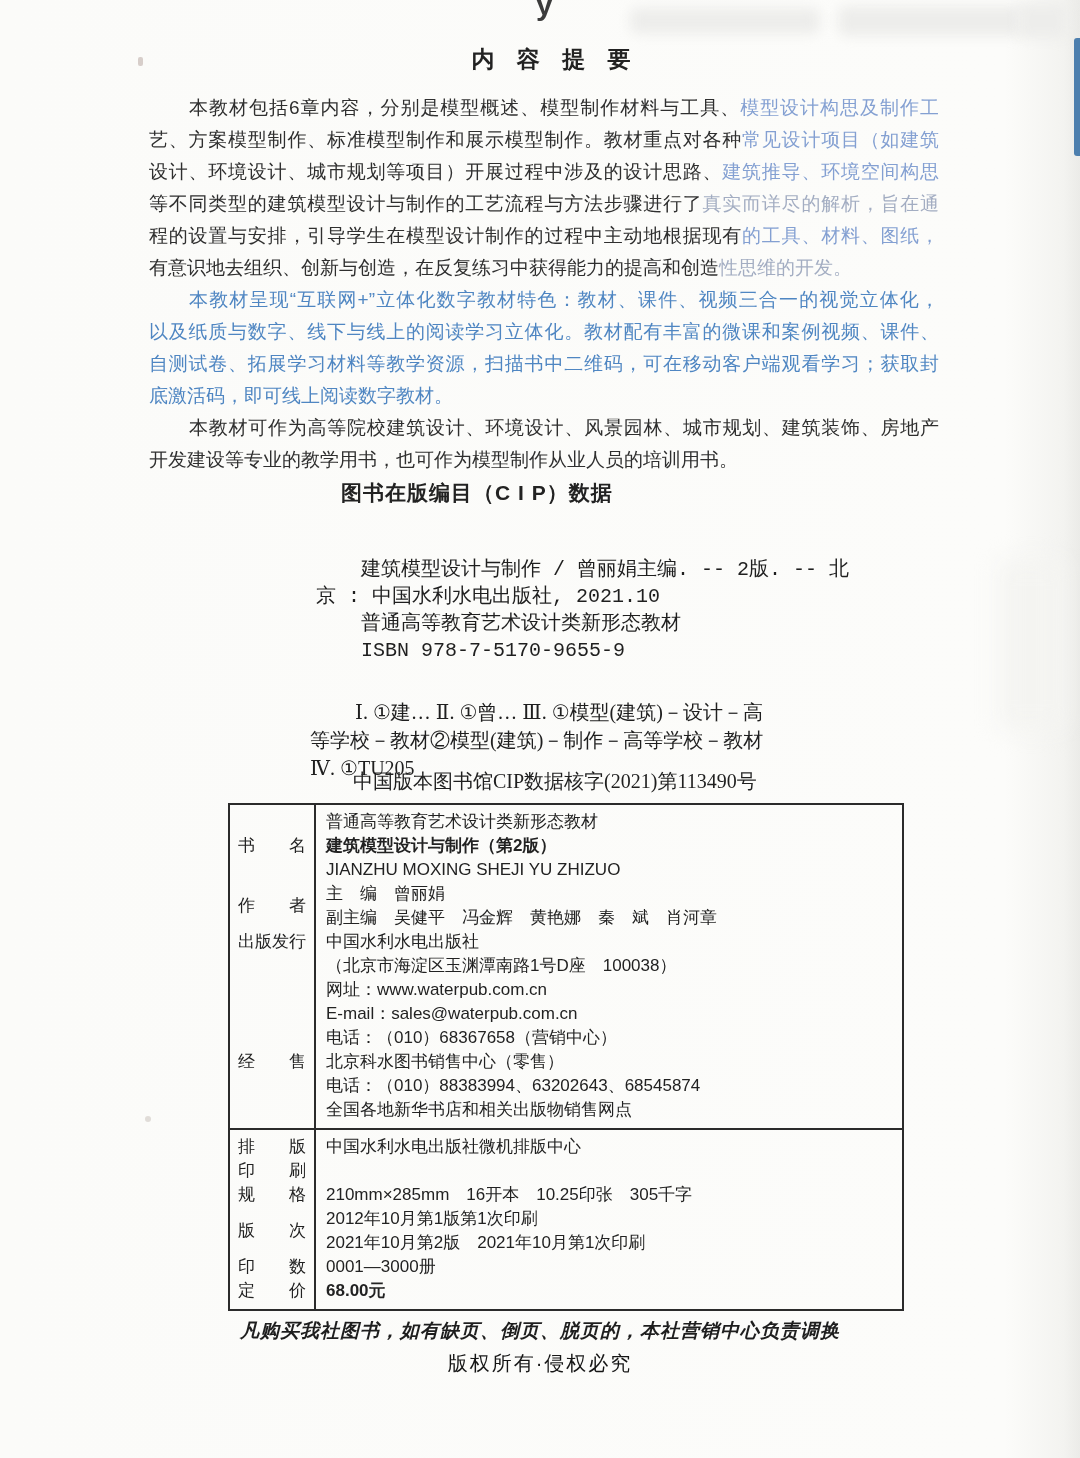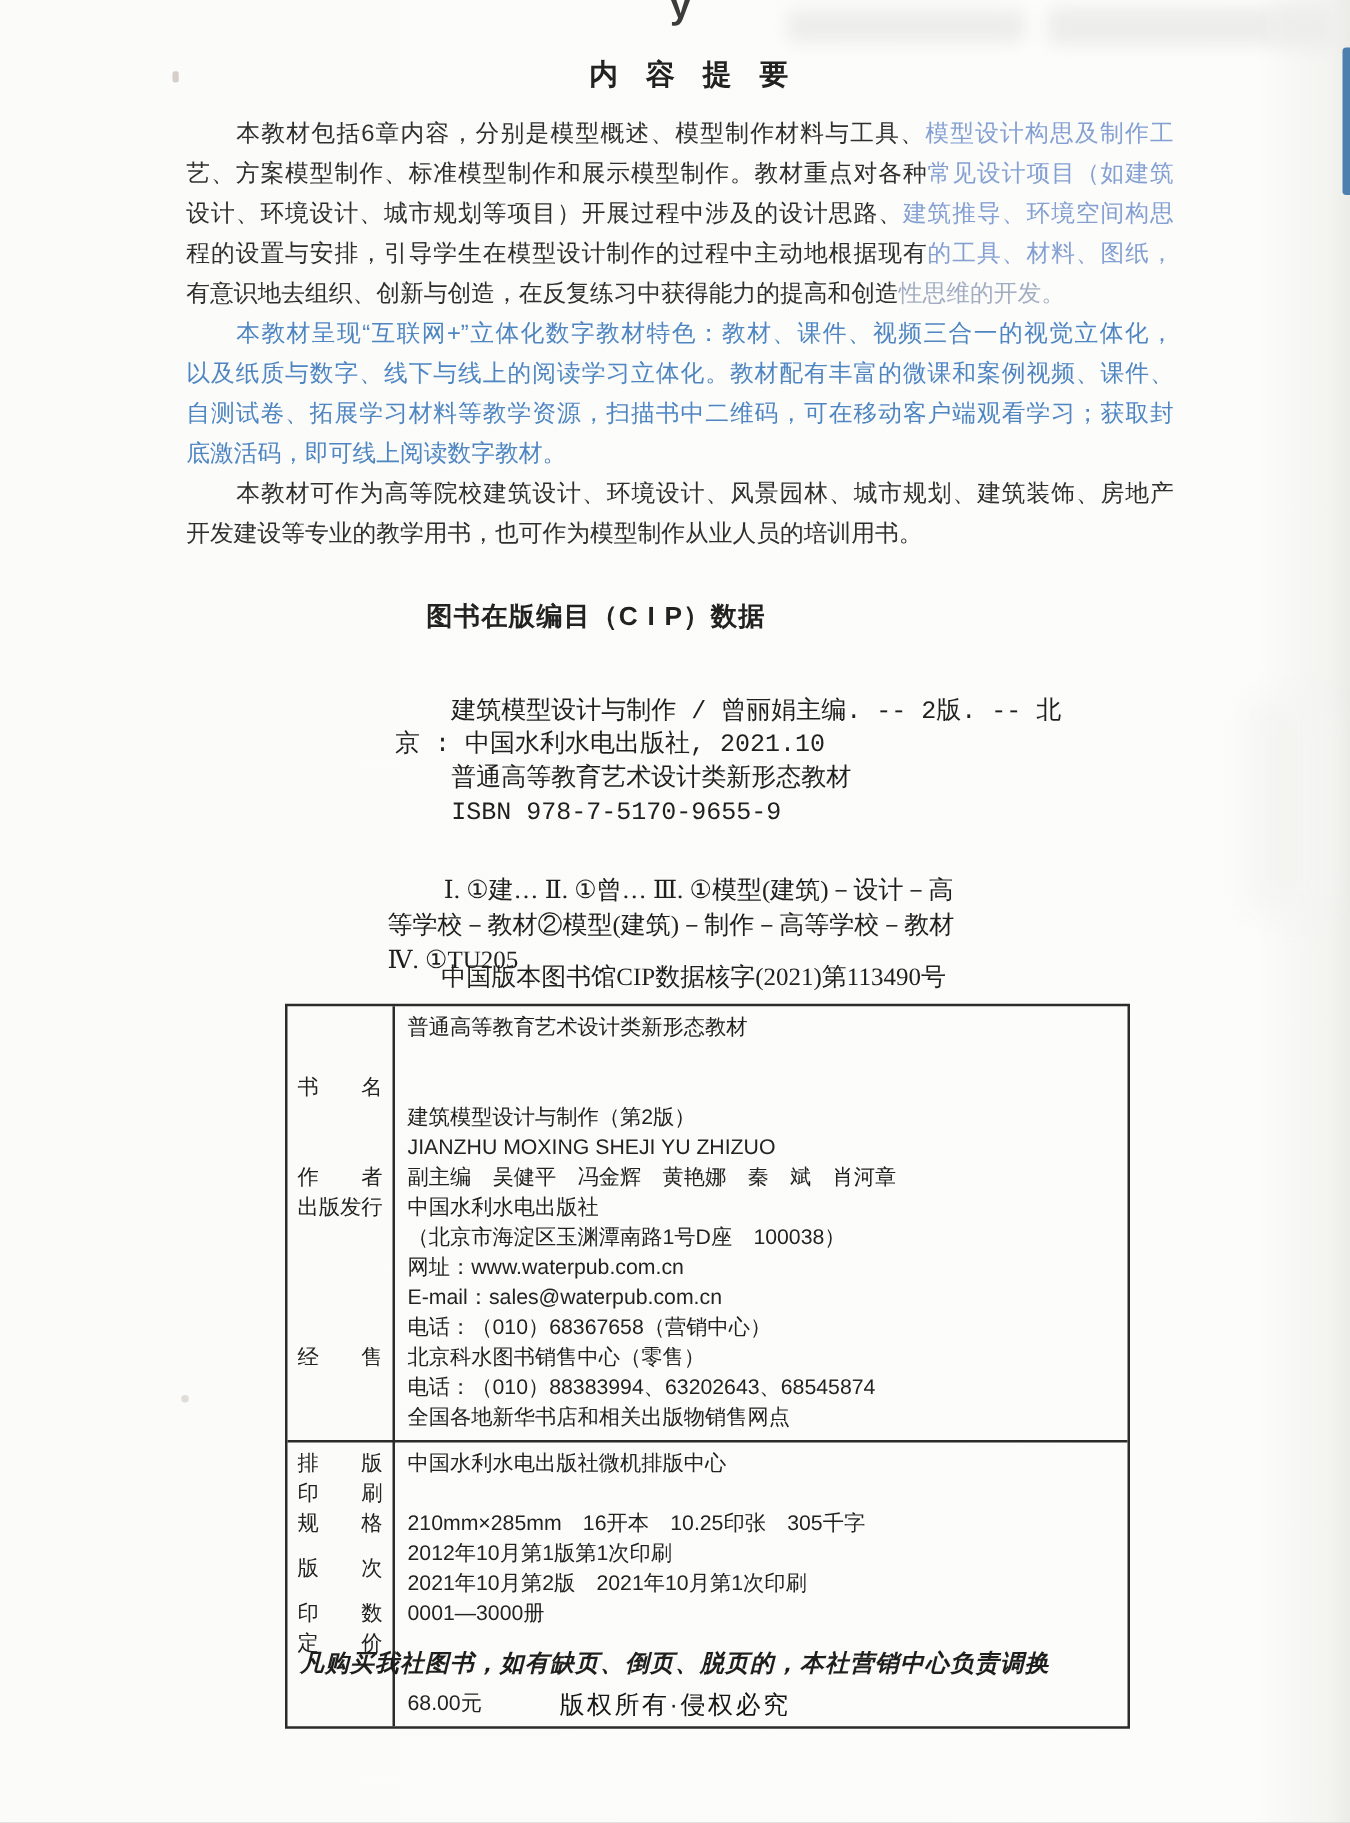--- a/index.html
+++ b/index.html
@@ -44,21 +44,21 @@
   .colsec{padding:5px 0 6px;}
   .colsec-div{border-top:2px solid #2b2b2b;}
   .colgroup{display:flex;}
   .labcell{flex:0 0 84px;width:84px;box-sizing:border-box;padding:0 8px;
     display:flex;flex-direction:column;}
   .v-mid{justify-content:center;}
   .v-top{justify-content:flex-start;}
   .lab{display:flex;justify-content:space-between;height:24px;line-height:24px;font-size:17px;}
   .contcell{flex:1;padding-left:12px;min-width:0;}
   .contline{height:24px;line-height:24px;white-space:nowrap;}
-  .b{font-weight:normal;margin-top:48px;}
+  .b{font-weight:bold;}
 
   .footer-notice{position:absolute;top:1318px;left:150px;width:780px;text-align:center;
     font-family:"Liberation Serif","DejaVu Serif",serif;font-style:italic;font-weight:bold;
     font-size:19px;letter-spacing:1px;color:#1e1e1e;}
   .footer-copyright{position:absolute;top:1350px;left:150px;width:780px;text-align:center;
     font-weight:normal;font-size:20px;letter-spacing:2px;color:#151515;}
 </style>
 </head>
 <body>
 
@@ -72,20 +72,21 @@
   <div class="bluebar"></div>
   <div class="speck1"></div>
   <div class="speck2"></div>
 
   <div class="title">内 容 提 要</div>
 
   <div id="paragraphs">
       <div class="jline jindent"><span style="color: rgb(47, 47, 47);">本教材包括6章内容，分别是模型概述、模型制作材料与工具、</span><span style="color: rgb(132, 160, 210);">模型设计构思及制作工</span></div>
       <div class="jline"><span style="color: rgb(47, 47, 47);">艺、方案模型制作、标准模型制作和展示模型制作。教材重点对各种</span><span style="color: rgb(132, 160, 210);">常见设计项目（如建筑</span></div>
       <div class="jline"><span style="color: rgb(47, 47, 47);">设计、环境设计、城市规划等项目）开展过程中涉及的设计思路、</span><span style="color: rgb(132, 160, 210);">建筑推导、环境空间构思</span></div>
+      <div class="jline"><span style="color: rgb(47, 47, 47);">等不同类型的建筑模型设计与制作的工艺流程与方法步骤进行了</span><span style="color: rgb(163, 173, 194);">真实而详尽的解析，旨在通</span></div>
       <div class="jline"><span style="color: rgb(47, 47, 47);">程的设置与安排，引导学生在模型设计制作的过程中主动地根据现有</span><span style="color: rgb(132, 160, 210);">的工具、材料、图纸，</span></div>
       <div class="jline jlast"><span style="color: rgb(47, 47, 47);">有意识地去组织、创新与创造，在反复练习中获得能力的提高和创造</span><span style="color: rgb(163, 173, 194);">性思维的开发。</span></div>
       <div class="jline jindent"><span style="color: rgb(79, 134, 194);">本教材呈现“互联网+”立体化数字教材特色：教材、课件、视频三合一的视觉立体化，</span></div>
       <div class="jline"><span style="color: rgb(79, 134, 194);">以及纸质与数字、线下与线上的阅读学习立体化。教材配有丰富的微课和案例视频、课件、</span></div>
       <div class="jline"><span style="color: rgb(79, 134, 194);">自测试卷、拓展学习材料等教学资源，扫描书中二维码，可在移动客户端观看学习；获取封</span></div>
       <div class="jline jlast"><span style="color: rgb(79, 134, 194);">底激活码，即可线上阅读数字教材。</span></div>
       <div class="jline jindent"><span style="color: rgb(47, 47, 47);">本教材可作为高等院校建筑设计、环境设计、风景园林、城市规划、建筑装饰、房地产</span></div>
       <div class="jline jlast"><span style="color: rgb(47, 47, 47);">开发建设等专业的教学用书，也可作为模型制作从业人员的培训用书。</span></div>
     </div>
 
@@ -122,20 +123,21 @@
           </div>
         </div>
         <div class="colgroup">
           <div class="labcell v-mid">
             <div class="lab">
               <span>作</span>
               <span>者</span>
             </div>
           </div>
           <div class="contcell">
+            <div class="contline">主　编　曾丽娟</div>
             <div class="contline">副主编　吴健平　冯金辉　黄艳娜　秦　斌　肖河章</div>
           </div>
         </div>
         <div class="colgroup">
           <div class="labcell v-top">
             <div class="lab">
               <span>出</span>
               <span>版</span>
               <span>发</span>
               <span>行</span>

